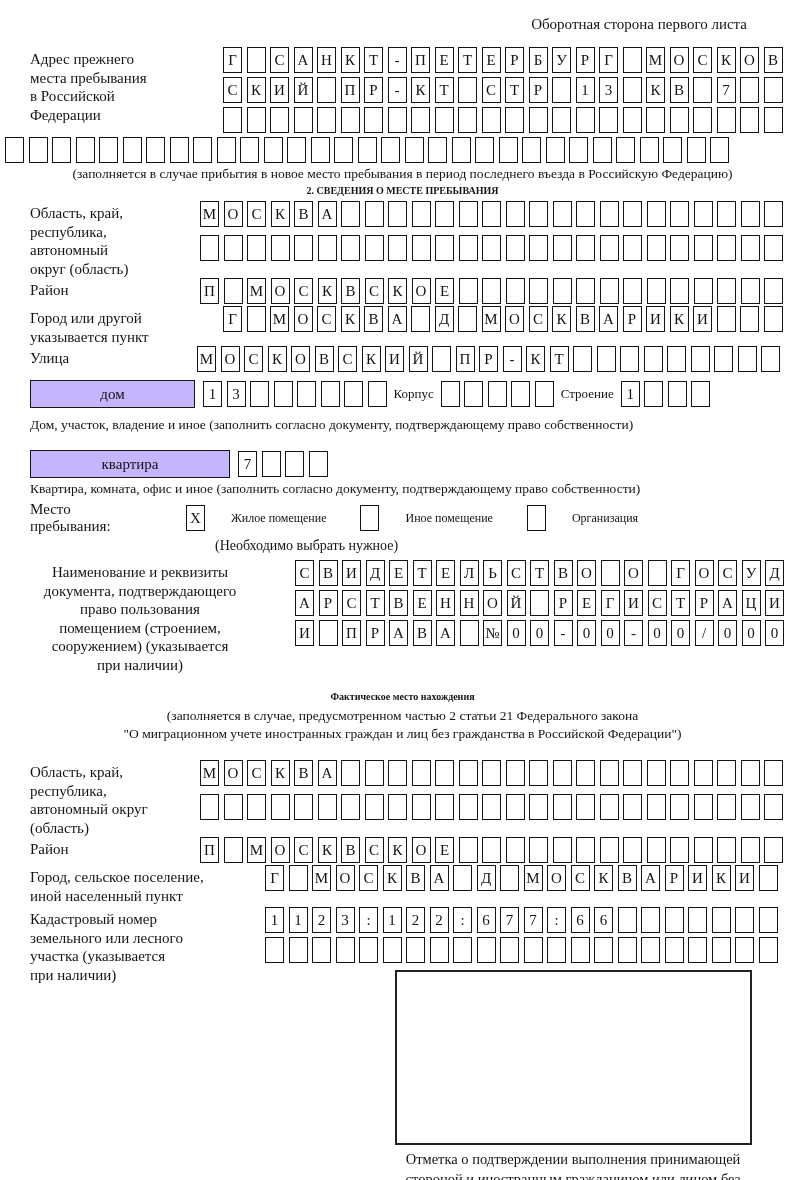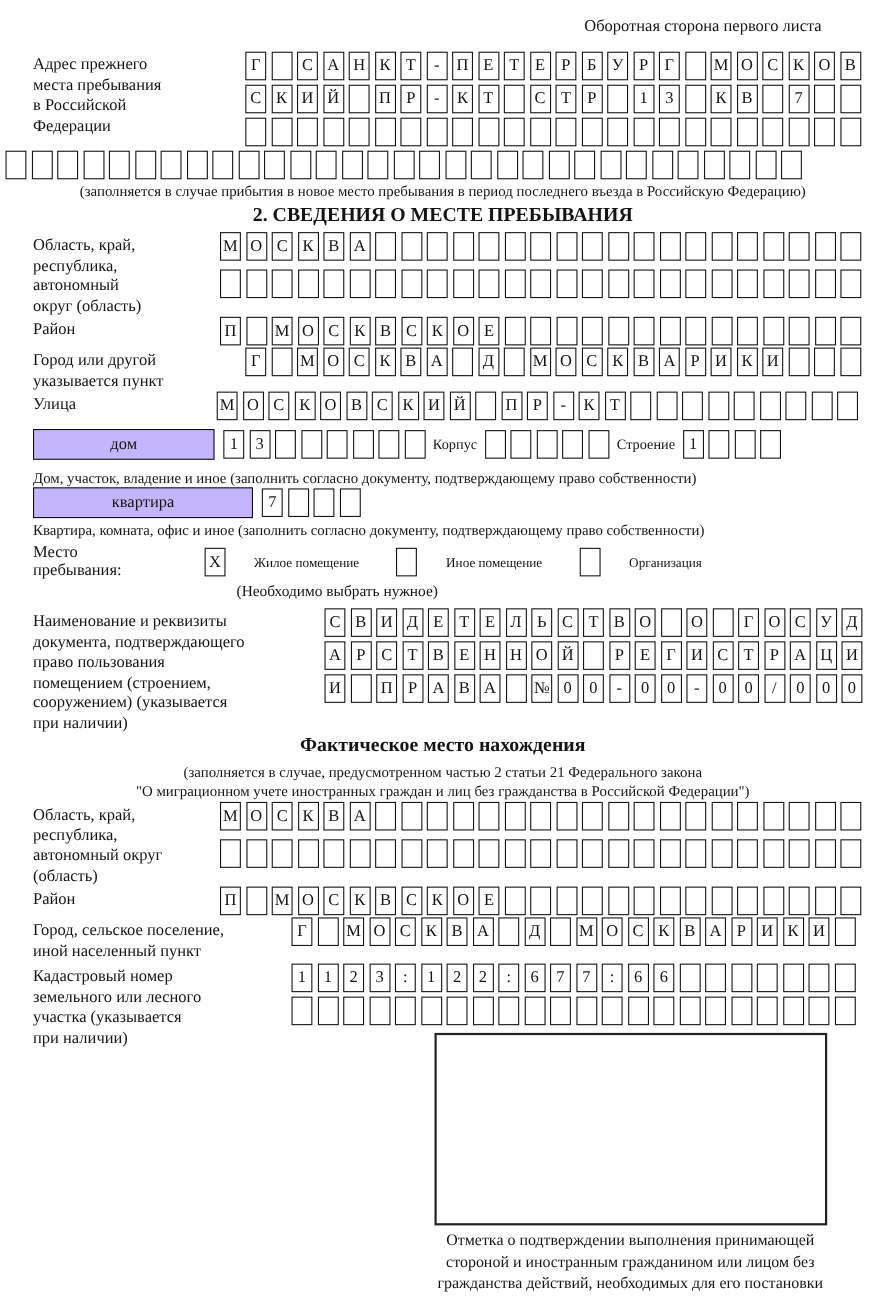--- a/index.html
+++ b/index.html
@@ -48,21 +48,21 @@
   }
   .fullrow{margin-left:-25px;margin-top:4px;}
   .note{
     font-size:13.5px;
     line-height:17px;
   }
   .center{text-align:center;}
   .sec-title{
     text-align:center;
     font-weight:bold;
-    font-size:18px;
+    font-size:10px;
     margin-top:3px;
     margin-bottom:5px;
   }
   .field-rect{
     border:1.7px solid #141414;
     height:28px;
     box-sizing:border-box;
     display:flex;align-items:center;justify-content:center;
     font-size:15px;
     flex-shrink:0;
@@ -89,21 +89,21 @@
   }
   .stamp-caption{
     width:390px;
     margin-left:348px;
     margin-top:5px;
     text-align:center;
     font-size:14.5px;
     line-height:19.5px;
     white-space:pre-line;
   }
-  .mt2{margin-top:2px;} .mt4{margin-top:0;} .mt6{margin-top:6px;}
+  .mt2{margin-top:2px;} .mt4{margin-top:17px;} .mt6{margin-top:6px;text-align:center;}
   .mt14{margin-top:14px;}
 </style>
 </head>
 <body>
 
 <div class="page">
 
   <div class="header-note">Оборотная сторона первого листа</div>
 
   <div class="group mt14">

